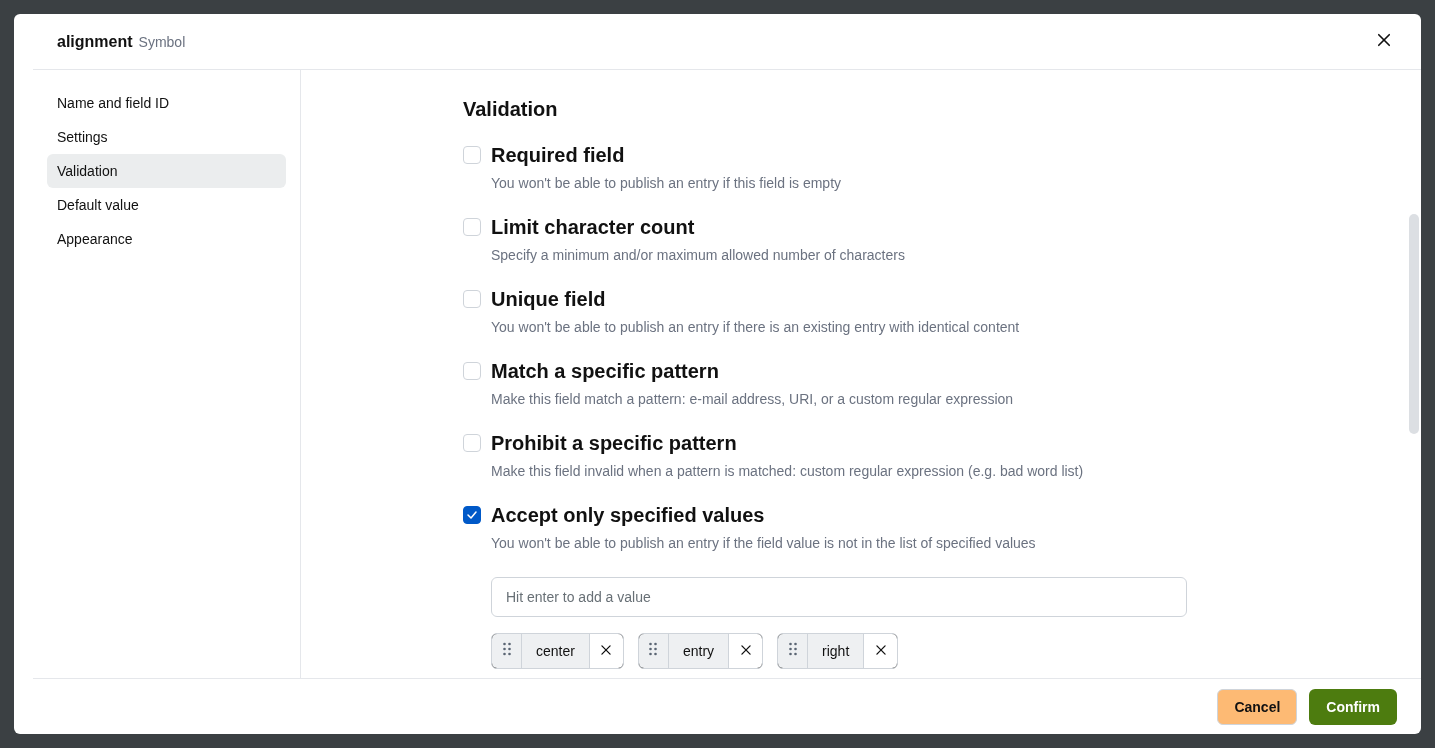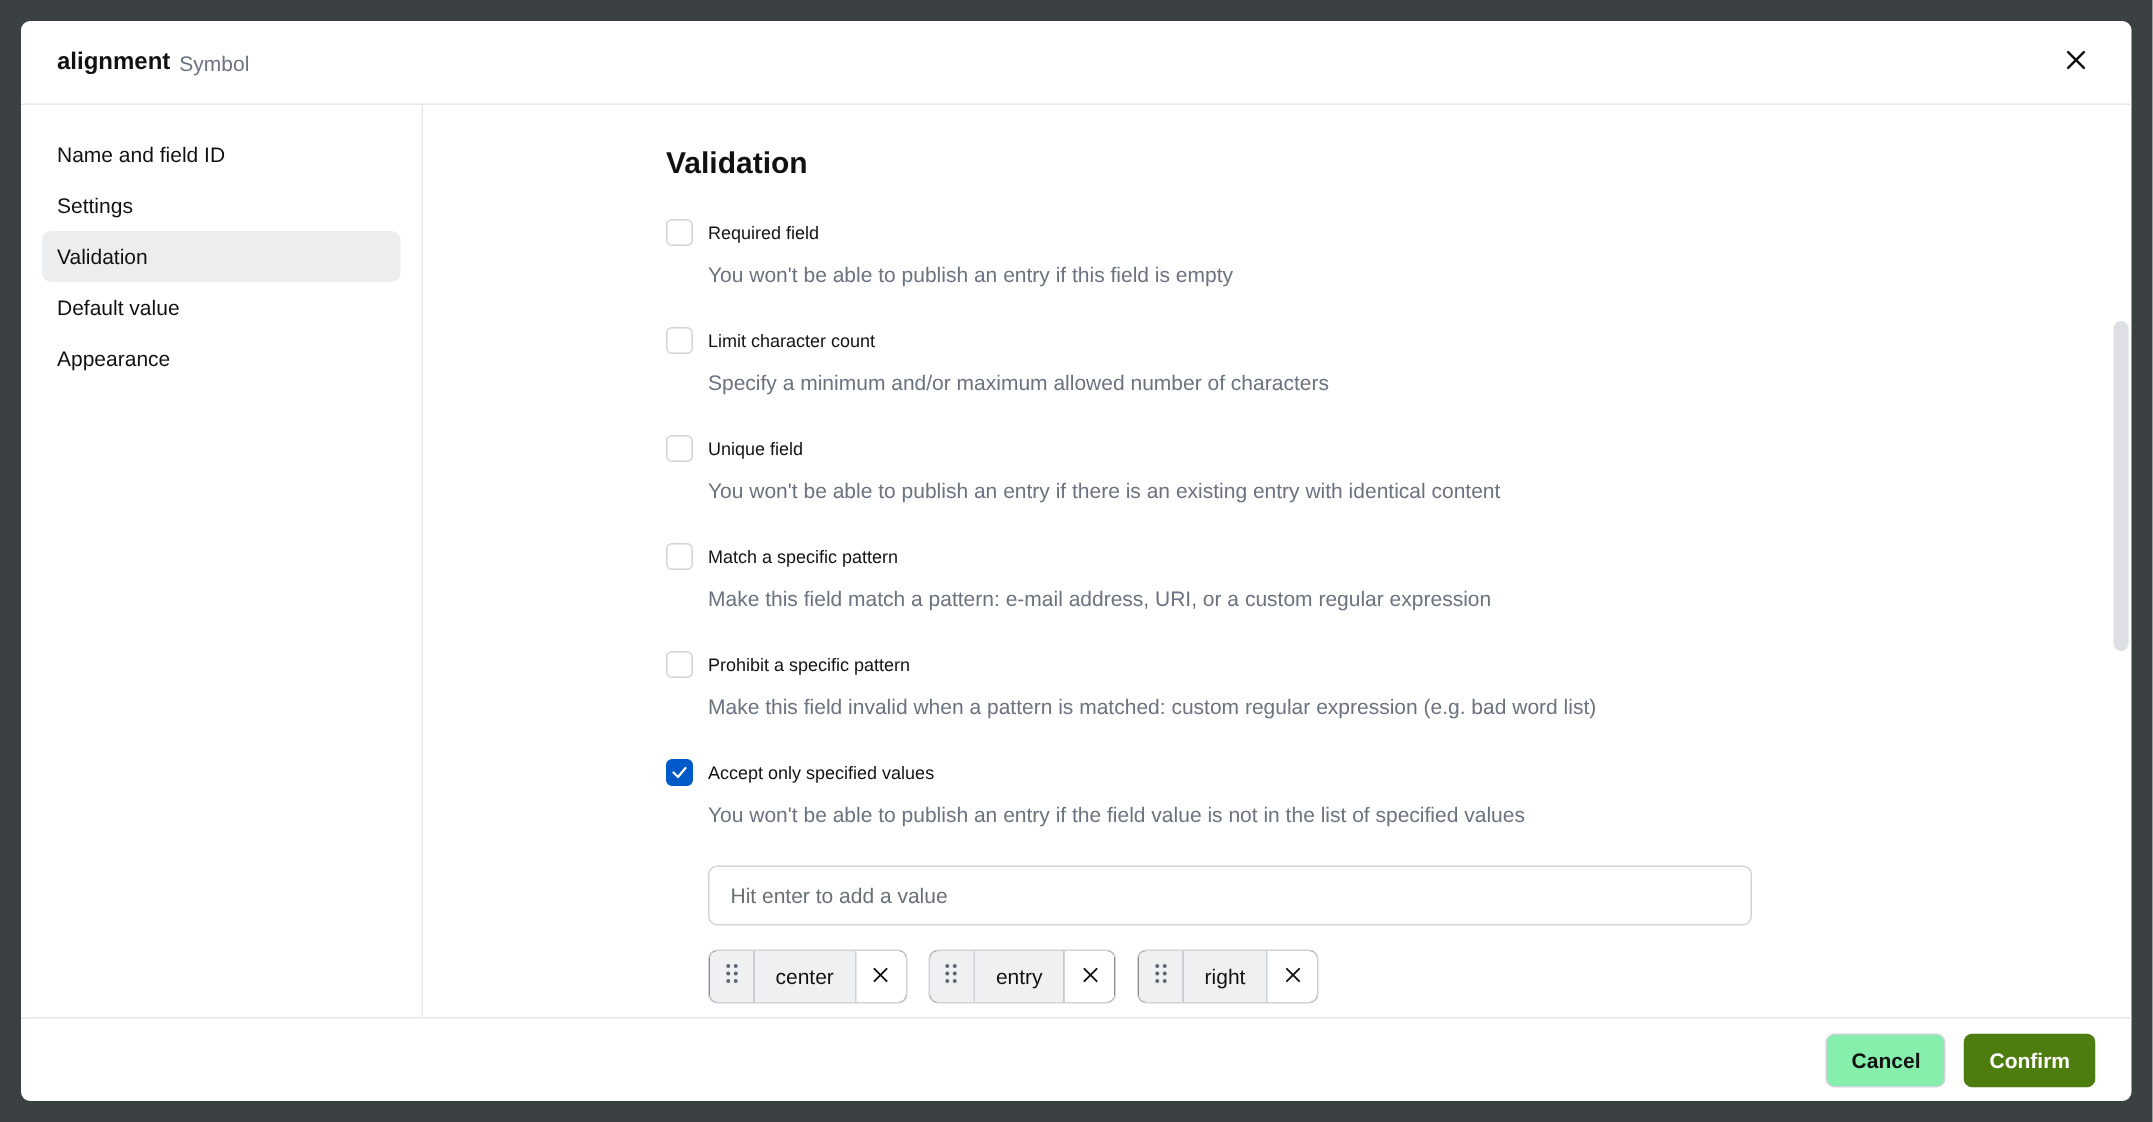--- a/index.html
+++ b/index.html
@@ -14,20 +14,21 @@
   .modal {
     background: #fff;
     border-radius: 6px;
     width: calc(100% - 28px);
     height: calc(100% - 28px);
     margin: 14px;
     display: flex;
     flex-direction: column;
     overflow: hidden;
     position: relative;
+    padding-left: 19px;
   }
   .modal-header {
     height: 56px;
     border-bottom: 1px solid #e5e7eb;
     display: flex;
     align-items: center;
     padding: 0 24px;
     flex-shrink: 0;
   }
   .modal-title {
@@ -111,22 +112,22 @@
     justify-content: center;
   }
   .checkbox.checked {
     background: #0059C8;
     border-color: #0059C8;
   }
   .checkbox.checked svg { display: block; }
   .checkbox svg { display: none; }
   .option-text { flex: 1; }
   .option-label {
-    font-size: 12px;
-    font-weight: 400;
+    font-size: 20px;
+    font-weight: 700;
     color: #111;
     line-height: 20px;
   }
   .option-desc {
     font-size: 14px;
     color: #6b7280;
     margin-top: 8px;
     line-height: 20px;
   }
   .value-input-wrap {
@@ -201,21 +202,21 @@
   .btn {
     height: 36px;
     padding: 0 16px;
     border-radius: 6px;
     font-size: 14px;
     font-weight: 600;
     cursor:pointer;
     border:1px solid transparent;
   }
   .btn-secondary {
-    background:#86efac;
+    background:#fdba74;
     border-color:#cfd4da;
     color:#111;
   }
   .btn-primary {
     background:#4d7c0f;
     color:#fff;
   }
   
   .scroll-track {
     position:absolute;

